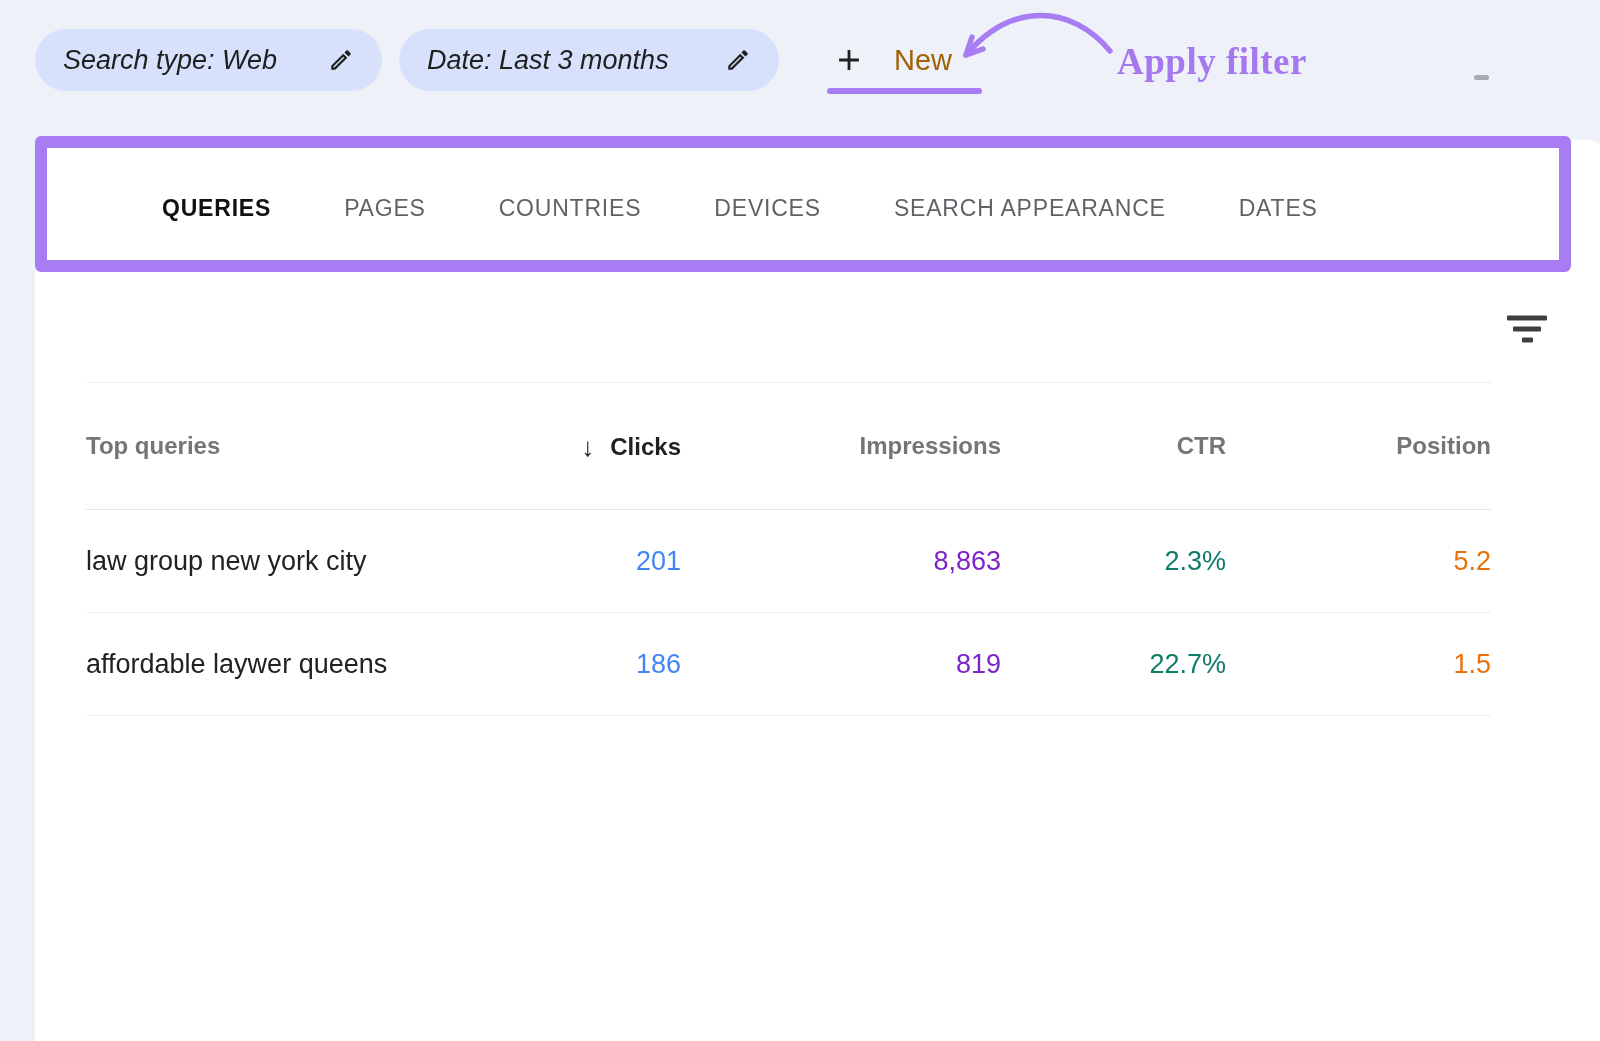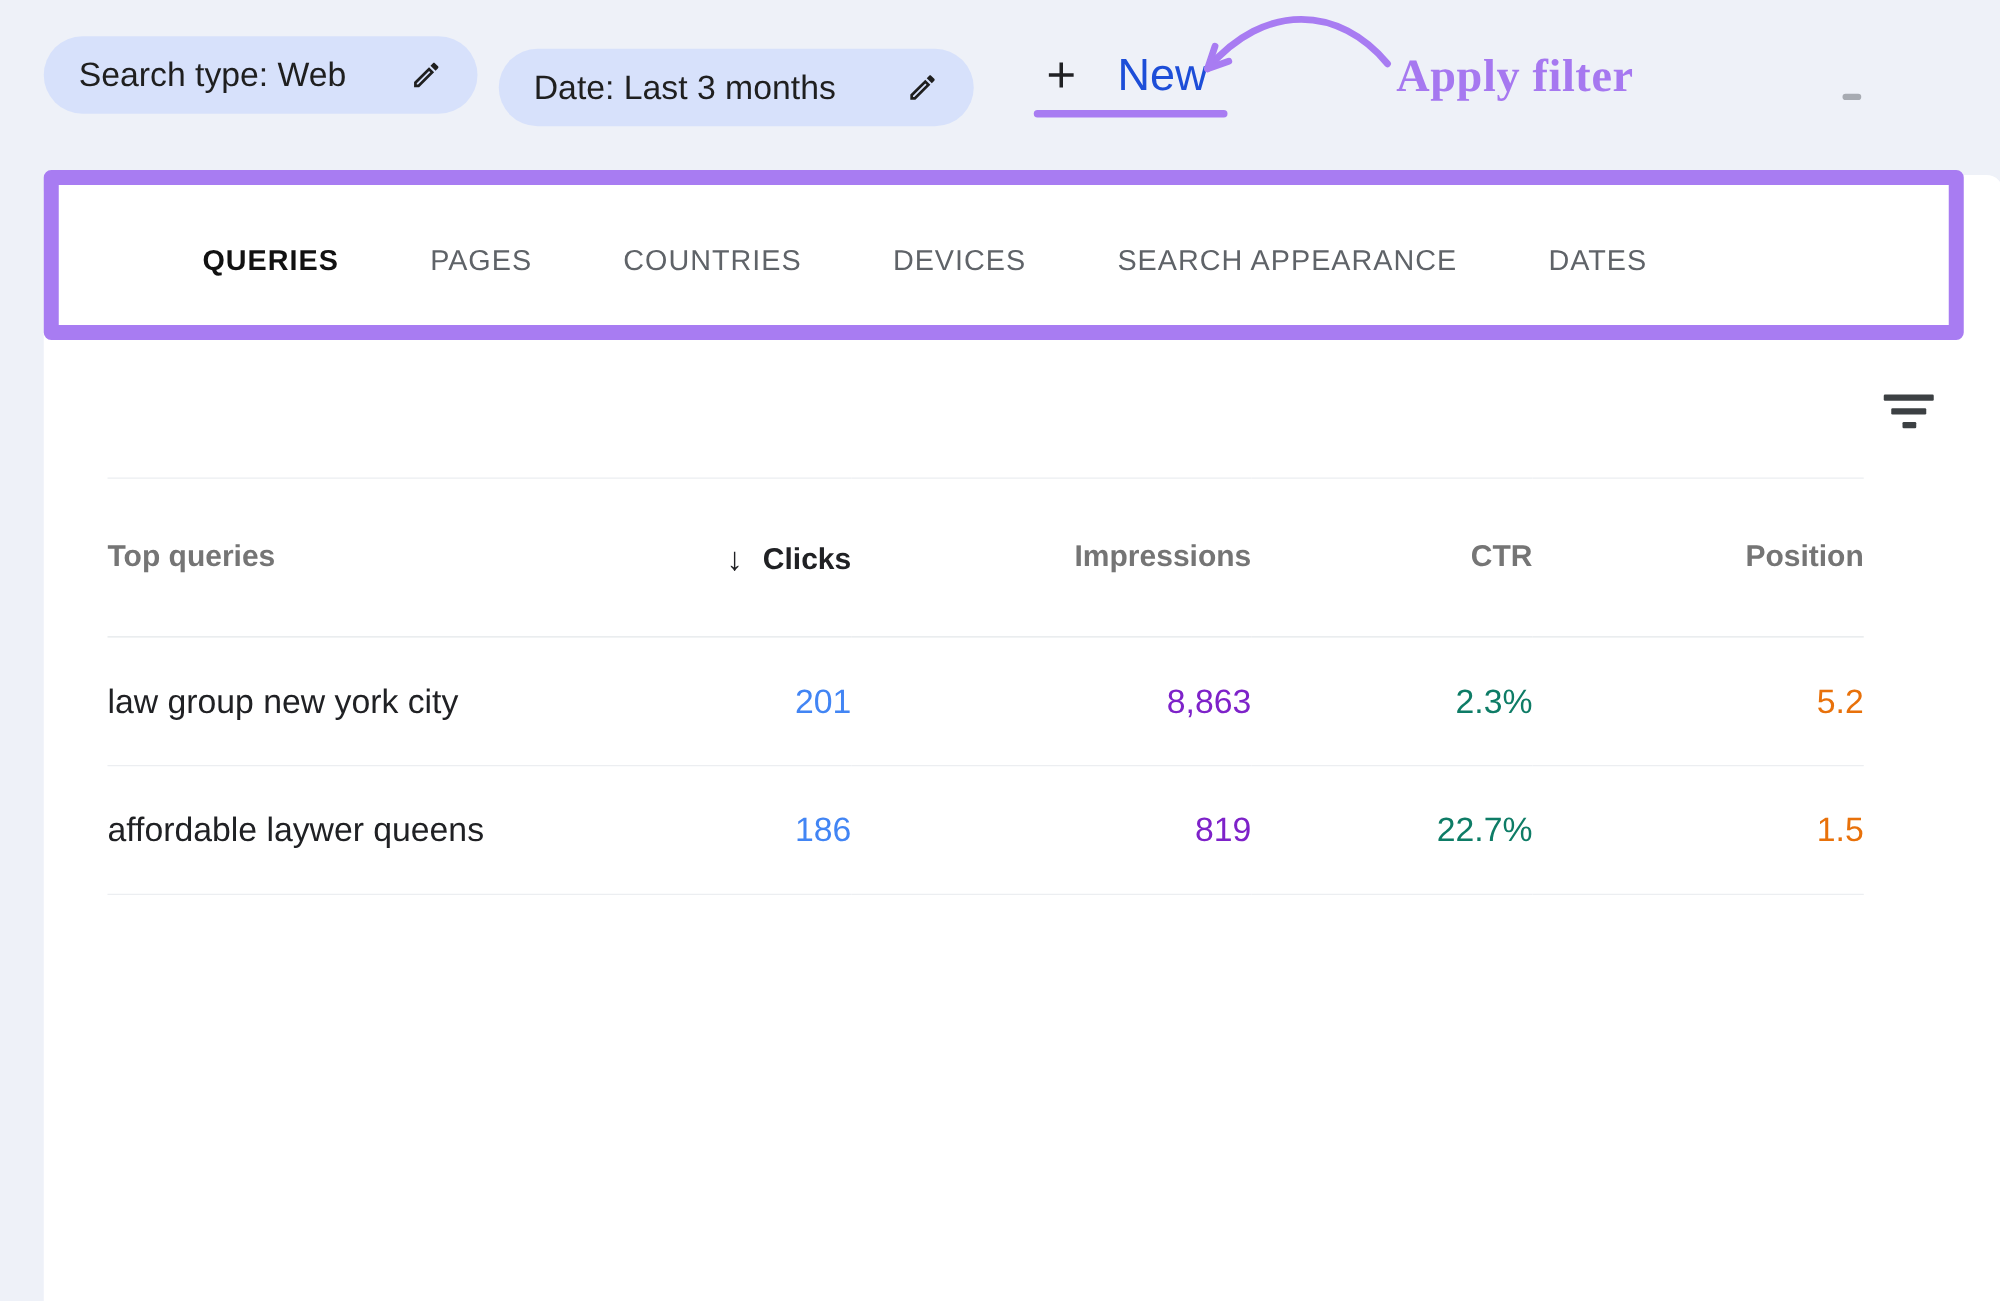--- a/index.html
+++ b/index.html
@@ -9,33 +9,33 @@
     background: #eef1f8;
     font-family: "Liberation Sans", "DejaVu Sans", sans-serif;
     color: #202124;
   }
 
   
   .chip {
     position: absolute; top: 29px; height: 62px;
     background: #d7e1fb; border-radius: 31px;
     display: flex; align-items: center; justify-content: space-between;
-    padding: 0 28px; cursor: pointer;
+    padding: 0 28px; cursor: pointer; font-style: italic;
   }
   .chip-search-type { left: 35px; width: 347px; }
-  .chip-date { left: 399px; width: 380px; margin-top: 10px; }
+  .chip-date { left: 399px; width: 380px; }
   .chip-label { font-size: 27px; font-weight: 500; color: #1f1f1f; white-space: nowrap; }
   .chip svg { flex: 0 0 auto; margin-left: 20px; }
 
   .new-button {
     position: absolute; left: 832px; top: 31px; height: 58px;
     display: flex; align-items: center; cursor: pointer; background: transparent; border: none;
   }
   .new-plus { width: 34px; height: 34px; }
-  .new-label { font-size: 36px; font-weight: 500; color: #1d4ed8; margin-left: 28px; }
+  .new-label { font-size: 29px; font-weight: 500; color: #a16207; margin-left: 28px; }
   .new-underline {
     position: absolute; left: 827px; top: 88px; width: 155px; height: 6px;
     border-radius: 3px; background: #a87cf2;
   }
 
   .annotation-arrow { position: absolute; left: 950px; top: 3px; pointer-events: none; }
   .apply-filter-label {
     position: absolute; left: 1117px; top: 40px;
     font-size: 37px; font-weight: 700; color: #a678f0; letter-spacing: 0.5px;
     pointer-events: none; white-space: nowrap; font-family: Liberation Serif, serif;

